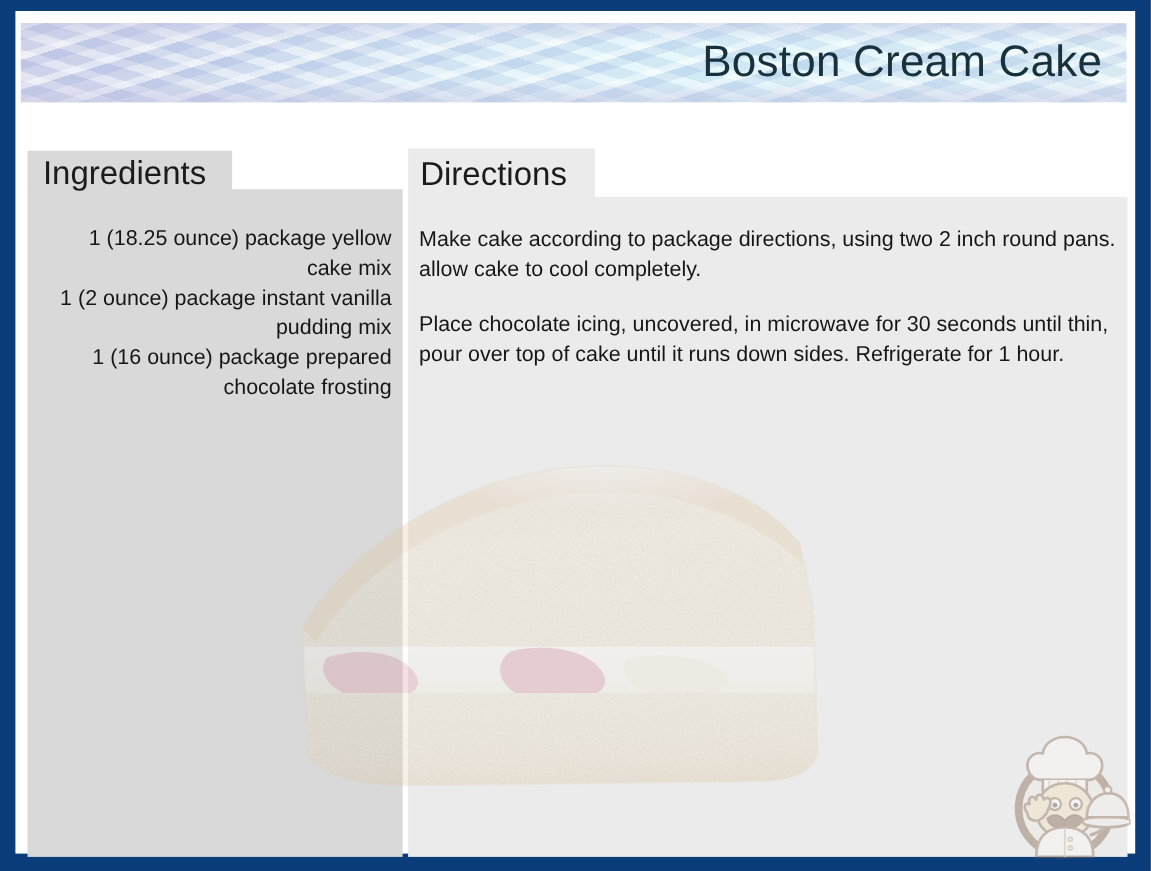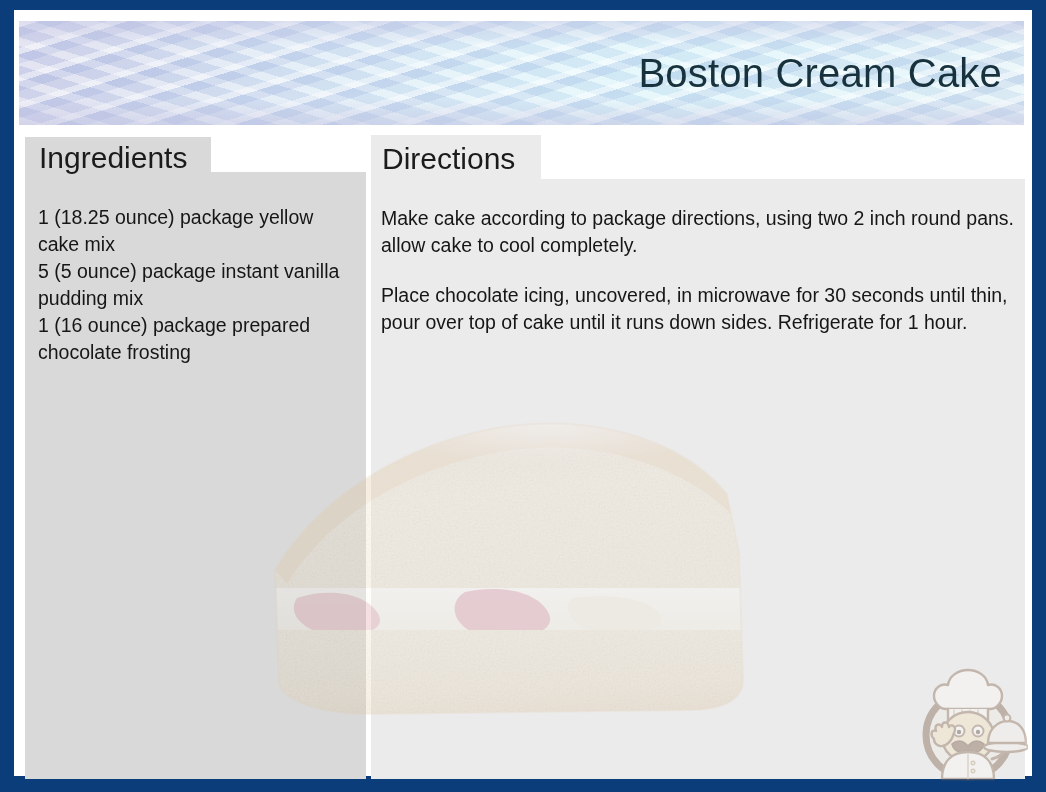--- a/index.html
+++ b/index.html
@@ -20,21 +20,21 @@
     position:absolute;
     left:14px; top:10px;
     width:1018px; height:766px;
     background:#ffffff;
   }
 
   
   #header-banner {
     position:absolute;
     left:5px; top:11px;
-    width:1005px; height:104px;
+    width:1005px; height:72px;
     background:
       repeating-linear-gradient(163deg,
         rgba(255,255,255,0.55) 0px, rgba(255,255,255,0.55) 6px,
         rgba(186,198,232,0.30) 6px, rgba(186,198,232,0.30) 15px,
         rgba(255,255,255,0.20) 15px, rgba(255,255,255,0.20) 26px),
       repeating-linear-gradient(17deg,
         rgba(255,255,255,0.40) 0px, rgba(255,255,255,0.40) 8px,
         rgba(176,190,228,0.22) 8px, rgba(176,190,228,0.22) 19px),
       linear-gradient(100deg,
         #c6c6e4 0%, #c3cbe6 10%, #c9dcef 26%,
@@ -120,20 +120,21 @@
   .body-text {
     position:absolute;
     z-index:5;
     font-size:19.5px;
     line-height:27px;
     color:#161616;
   }
   #ingredients-list {
     left:24px; top:194px;
     width:318px;
+    text-align:right;
   }
   #ingredients-list .ingredient-line { white-space:normal; }
   #directions-steps {
     left:367px; top:195px;
     width:648px;
   }
   #directions-steps .direction-step { margin-bottom:23px; }
   #directions-steps .direction-step:last-child { margin-bottom:12px; }
 
   
@@ -225,21 +226,21 @@
                  L 486,300 C 486,314 468,322 438,322 L 108,324 C 62,324 24,308 22,292 Z" fill="#dfb98d" opacity="0.6"></path>
       </g>
 
       <path d="M 18,168 C 60,96 150,38 252,24 C 350,12 432,44 470,92
                L 482,150 L 486,278 C 486,296 470,306 440,308
                L 110,312 C 66,312 28,300 22,282 Z" fill="none" stroke="#e0c3a0" stroke-width="2" opacity="0.45"></path>
     </svg>
 
     <div class="body-text" id="ingredients-list">
       <div class="ingredient-line">1 (18.25 ounce) package yellow cake mix</div>
-      <div class="ingredient-line">5 (5 ounce) package instant vanilla pudding mix</div>
+      <div class="ingredient-line">1 (2 ounce) package instant vanilla pudding mix</div>
       <div class="ingredient-line">1 (16 ounce) package prepared chocolate frosting</div>
     </div>
 
     <div class="body-text" id="directions-steps">
       <p class="direction-step">Make cake according to package directions, using two 2 inch round pans. allow cake to cool completely.</p>
       <p class="direction-step">Place chocolate icing, uncovered, in microwave for 30 seconds until thin, pour over top of cake until it runs down sides. Refrigerate for 1 hour.</p>
     </div>
 
     <svg id="chef-logo" viewBox="0 0 116 130">
       <g fill="none" stroke="#8a6a52" stroke-width="2.4" stroke-linejoin="round" stroke-linecap="round">

